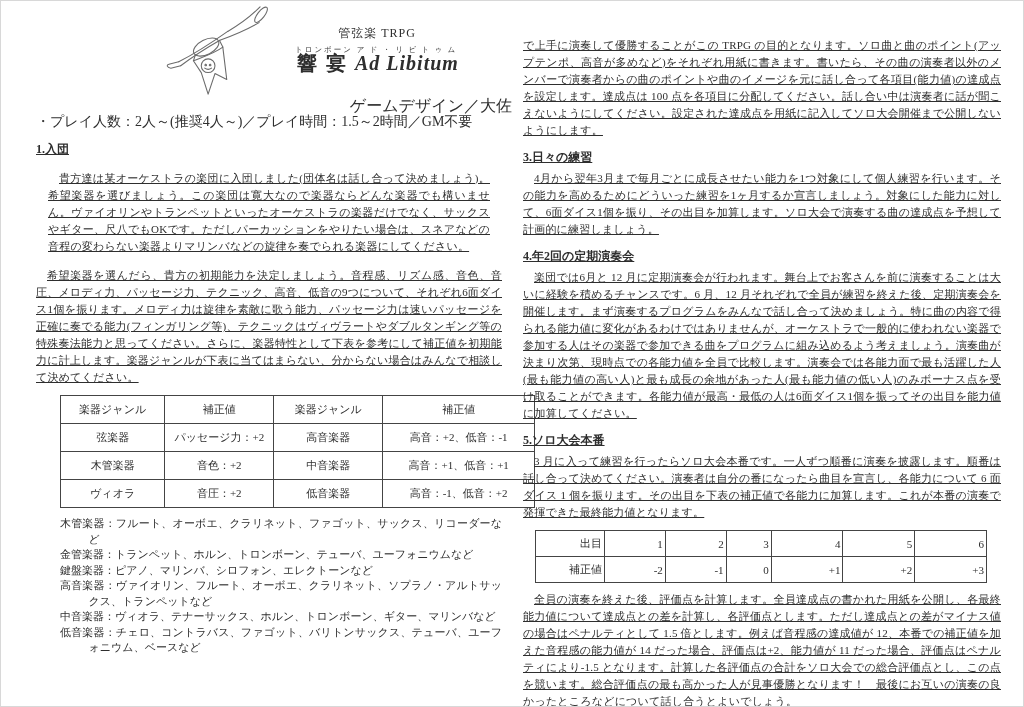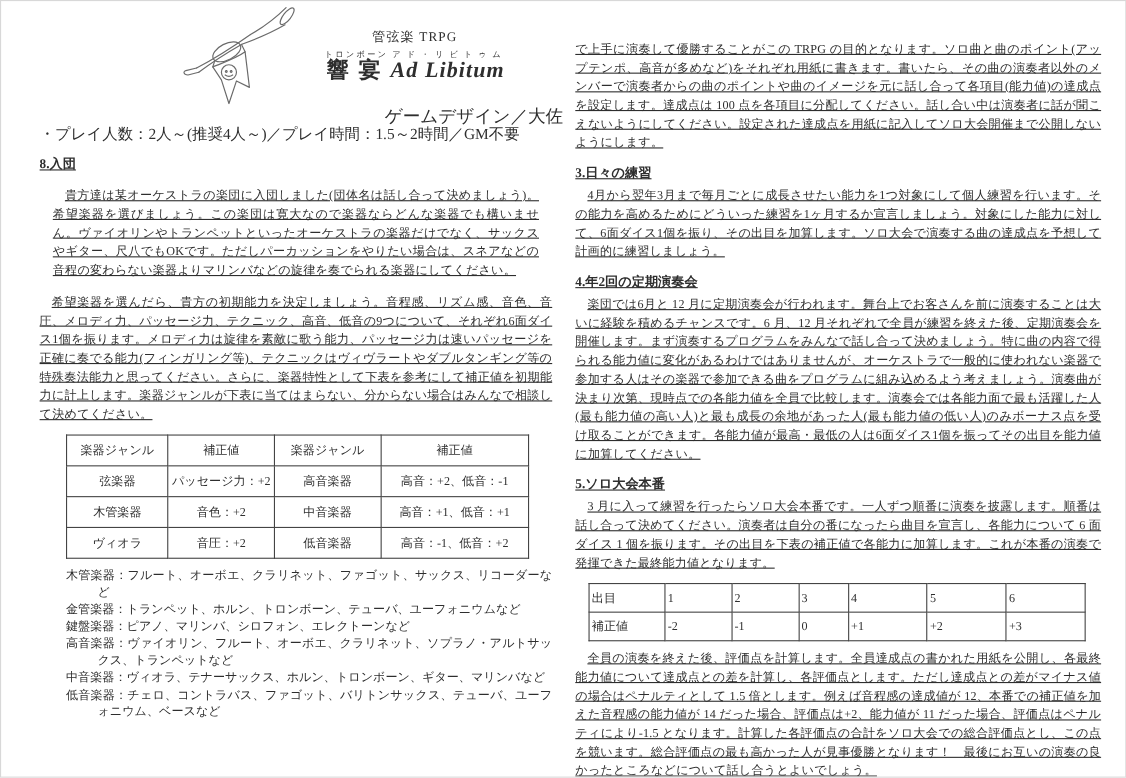--- a/index.html
+++ b/index.html
@@ -29,30 +29,30 @@
   .title-en{font-size:20px;font-weight:bold;font-style:italic;letter-spacing:1px;text-align:center;}
   .designer{position:absolute;right:-10px;top:83px;font-size:16px;margin-top:12px;}
 
   .play-info{font-size:14px;margin-top:12px;}
 
   .sec-title{font-size:12px;font-weight:bold;text-decoration:underline;margin:10px 0 4px 0;}
   .para{font-size:11px;line-height:17px;text-align:justify;letter-spacing:0.2px;text-decoration:underline;}
   .indent{text-indent:1em;}
 
   table{border-collapse:collapse;margin:9px 0 8px 24px;}
-  .t1{width:421px;}
+  .t1{width:475px;}
   .t1 th,.t1 td{border:1px solid #444;font-size:11px;font-weight:normal;
       text-align:center;padding:6px 2px;height:15px;}
   .t1 .c1{width:22%;} .t1 .c2{width:23%;} .t1 .c3{width:23%;} .t1 .c4{width:32%;}
 
   .inst-list{margin:8px 0 2px 24px;font-size:11px;line-height:15.5px;}
   .inst-item{padding-left:2.6em;text-indent:-2.6em;text-align:justify;}
 
   .t2{width:452px;margin:9px 0 8px 12px;}
-  .t2 td{border:1px solid #444;font-size:11px;text-align:left;padding:5px 2px;height:15px;}
+  .t2 td{border:1px solid #444;font-size:11px;text-align:right;padding:5px 2px;height:15px;}
   .t2 .h{width:64px;}
 </style>
 </head>
 <body>
 
 <div class="page">
 
   <div class="col col-left">
 
     <div class="header">
@@ -78,21 +78,21 @@
         <div class="title-line">
           <ruby><span class="title-jp">響宴</span><rt>トロンボーン</rt></ruby>
           <ruby><span class="title-en">Ad Libitum</span><rt>アド・リビトゥム</rt></ruby>
         </div>
       </div>
       <div class="designer">ゲームデザイン／大佐</div>
     </div>
 
     <div class="play-info">・プレイ人数：2人～(推奨4人～)／プレイ時間：1.5～2時間／GM不要</div>
 
-    <div class="sec-title">8.入団</div>
+    <div class="sec-title">1.入団</div>
     <p class="para indent" style="margin:12px;">貴方達は某オーケストラの楽団に入団しました(団体名は話し合って決めましょう)。希望楽器を選びましょう。この楽団は寛大なので楽器ならどんな楽器でも構いません。ヴァイオリンやトランペットといったオーケストラの楽器だけでなく、サックスやギター、尺八でもOKです。ただしパーカッションをやりたい場合は、スネアなどの音程の変わらない楽器よりマリンバなどの旋律を奏でられる楽器にしてください。</p>
     <p class="para indent" style="margin:0;">希望楽器を選んだら、貴方の初期能力を決定しましょう。音程感、リズム感、音色、音圧、メロディ力、パッセージ力、テクニック、高音、低音の9つについて、それぞれ6面ダイス1個を振ります。メロディ力は旋律を素敵に歌う能力、パッセージ力は速いパッセージを正確に奏でる能力(フィンガリング等)、テクニックはヴィヴラートやダブルタンギング等の特殊奏法能力と思ってください。さらに、楽器特性として下表を参考にして補正値を初期能力に計上します。楽器ジャンルが下表に当てはまらない、分からない場合はみんなで相談して決めてください。</p>
 
     <table class="t1">
       <tbody>
           <tr>
         <th class="c1">楽器ジャンル</th>
         <th class="c2">補正値</th>
         <th class="c3">楽器ジャンル</th>
         <th class="c4">補正値</th>

